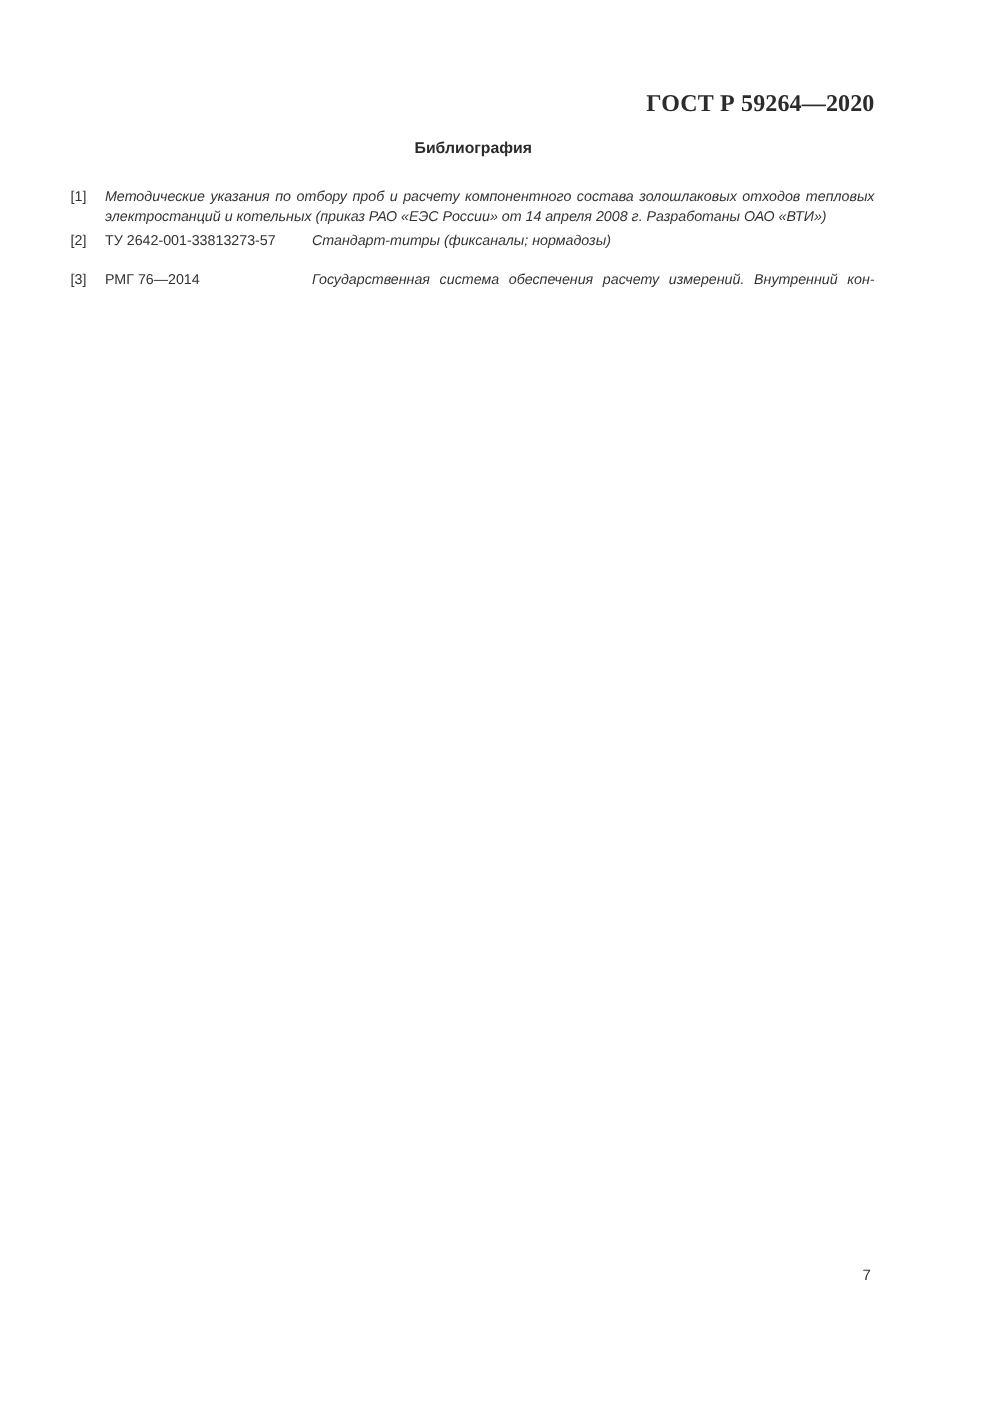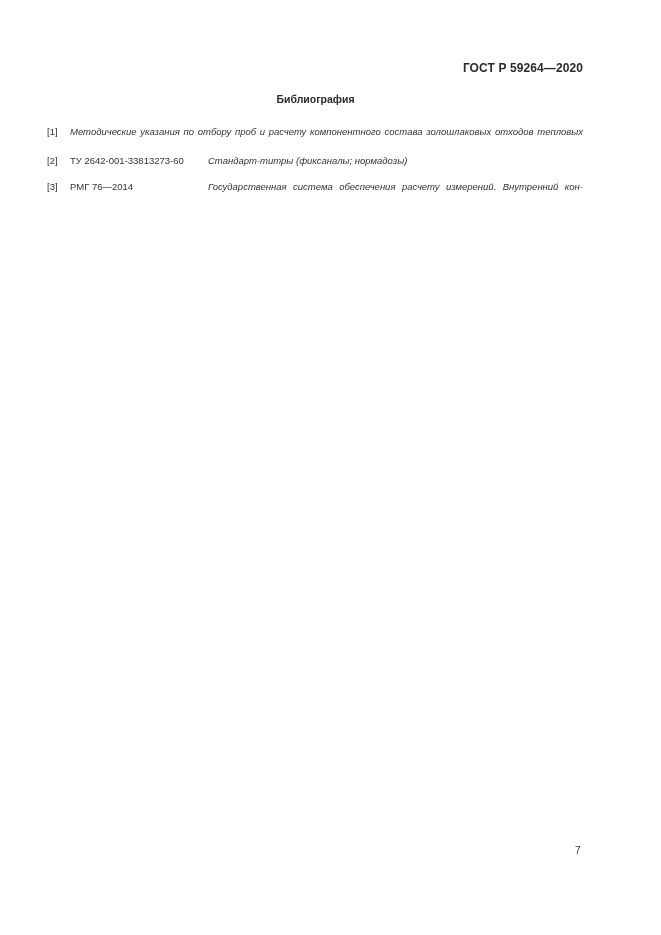--- a/index.html
+++ b/index.html
@@ -18,24 +18,25 @@
     .page {
       position: absolute;
       left: 0; top: 0;
       width: 661px; height: 935px;
       background: #ffffff;
     }
     .doc-code {
       position: absolute;
       top: 61px;
       right: 78px;
-      font-size: 12px;
+      font-size: 16px;
       font-weight: bold;
       color: #2b2b2b;
       letter-spacing: 0.1px;
+      font-family: Liberation Serif, serif;
     }
     .title {
       position: absolute;
       top: 93px;
       left: 0;
       width: 631px;
       text-align: center;
       font-size: 10.5px;
       font-weight: bold;
       color: #2b2b2b;
@@ -92,26 +93,27 @@
 <div class="page">
 
   <div class="doc-code">ГОСТ Р 59264—2020</div>
 
   <div class="title">Библиография</div>
 
   <div class="bib-entry" style="top:125px; height:26px;">
     <span class="bib-num">[1]</span>
     <div class="bib-text-full">
       <span class="line justify">Методические указания по отбору проб и расчету компонентного состава золошлаковых отходов тепловых</span>
+      <span class="line">электростанций и котельных (приказ РАО «ЕЭС России» от 14 апреля 2008 г. Разработаны ОАО «ВТИ»)</span>
     </div>
   </div>
 
   <div class="bib-entry" style="top:154px; height:13px;">
     <span class="bib-num">[2]</span>
-    <span class="bib-code">ТУ 2642-001-33813273-60</span>
+    <span class="bib-code">ТУ 2642-001-33813273-57</span>
     <div class="bib-desc">
       <span class="line">Стандарт-титры (фиксаналы; нормадозы)</span>
     </div>
   </div>
 
   <div class="bib-entry" style="top:180px; height:26px;">
     <span class="bib-num">[3]</span>
     <span class="bib-code">РМГ 76—2014</span>
     <div class="bib-desc">
       <span class="line justify">Государственная система обеспечения расчету измерений. Внутренний кон-</span>

